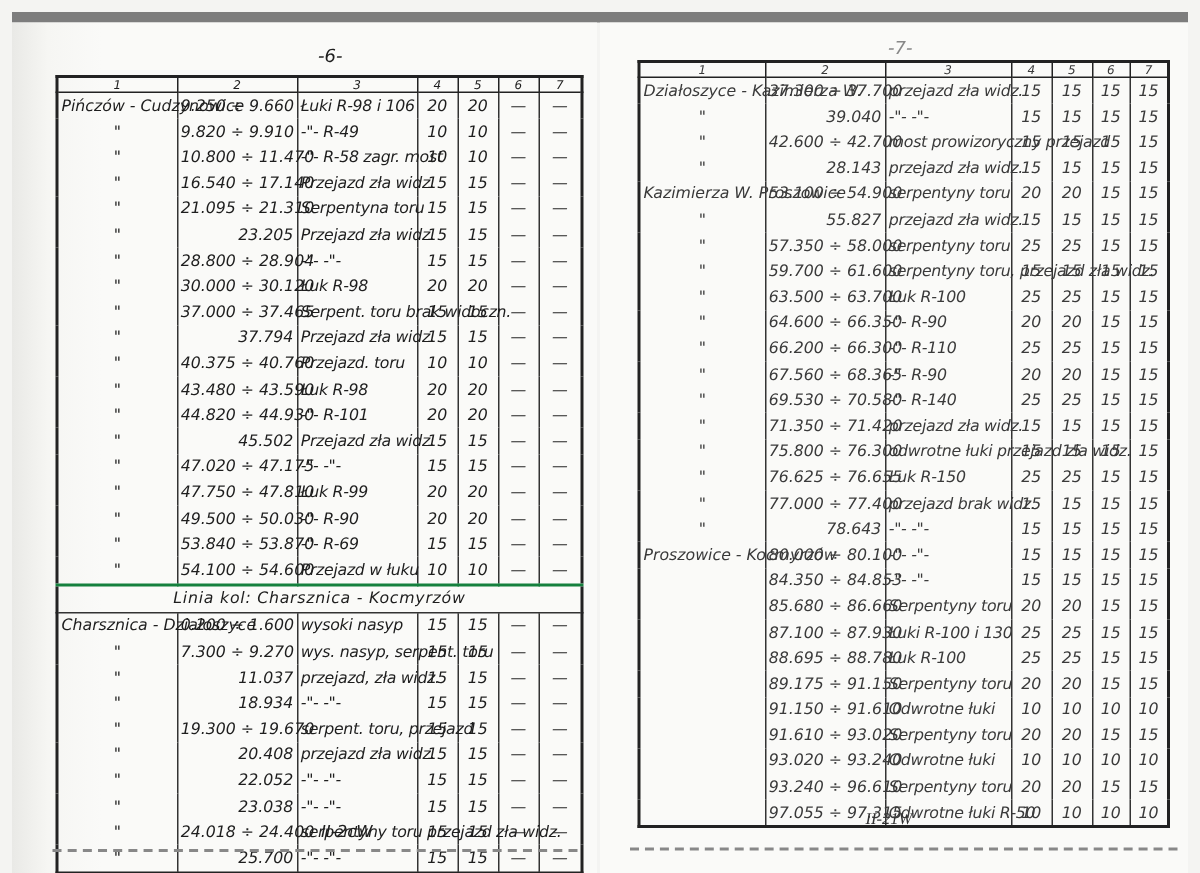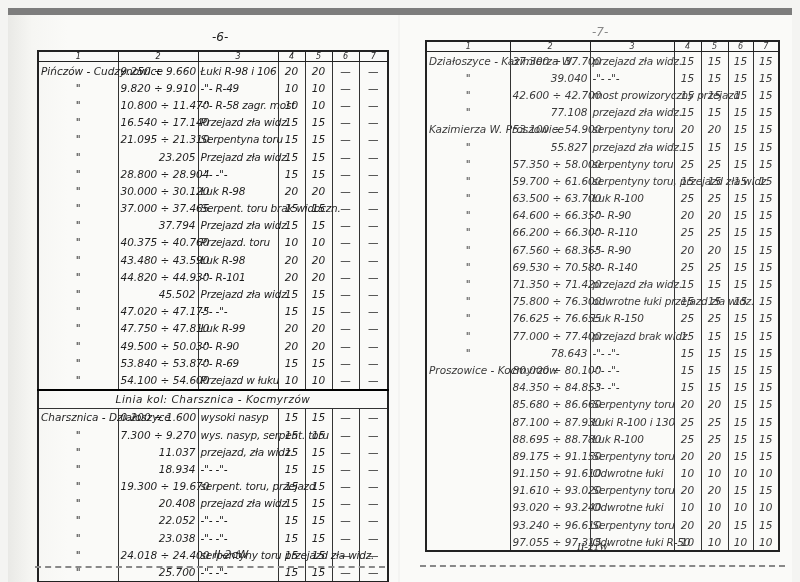--- a/index.html
+++ b/index.html
@@ -19,21 +19,21 @@
   .dashes { position: absolute; height: 1px; border-top: 2px dashed #888; }
 
   table.sheet { position: absolute; border-collapse: collapse; font-family: "DejaVu Sans", sans-serif; font-style: italic; table-layout: fixed; }
   table.sheet th { font-size: 8px; font-weight: normal; height: 9px; padding: 0; border: 1px solid #222; text-align: center; line-height: 8px; }
   table.sheet td { padding: 0 2px; font-size: 10.5px; height: 17.2px; line-height: 10px; white-space: nowrap; border-left: 1px solid #333; border-right: 1px solid #333; }
   table.sheet { border: 2px solid #222; }
   td.c1 { font-size: 9px; text-align: center; }
   td.c2 { text-align: right; padding-right: 3px; font-size: 11px; }
   td.c3 { font-size: 9px; letter-spacing: -0.2px; }
   td.num { text-align: center; font-size: 12px; }
-  .linerow td { text-align: center; font-size: 13px; height: 22px; border-left: none; border-right: none; border-top: 2px solid #000000; border-bottom: 1px solid #333; letter-spacing: 0.5px; }
+  .linerow td { text-align: center; font-size: 13px; height: 22px; border-left: none; border-right: none; border-top: 2px solid #15803d; border-bottom: 1px solid #333; letter-spacing: 0.5px; }
   .right-sheet { color: #3a3a3a; }
 </style>
 </head>
 <body>
 
 <div class="topbar"></div>
 
 <div class="page left"></div>
 <div class="pnum" style="left:212px;top:30px;">-6-</div>
 
@@ -383,21 +383,21 @@
         <td class="c1">"</td>
         <td class="c2">42.600 ÷ 42.700</td>
         <td class="c3">most prowizoryczny przejazd</td>
         <td class="num">15</td>
         <td class="num">15</td>
         <td class="num">15</td>
         <td class="num">15</td>
       </tr>
       <tr>
         <td class="c1">"</td>
-        <td class="c2">77.108</td>
+        <td class="c2">28.143</td>
         <td class="c3">przejazd zła widz.</td>
         <td class="num">15</td>
         <td class="num">15</td>
         <td class="num">15</td>
         <td class="num">15</td>
       </tr>
       <tr>
         <td class="c1">Kazimierza W. Proszowice</td>
         <td class="c2">53.100 ÷ 54.900</td>
         <td class="c3">serpentyny toru</td>

